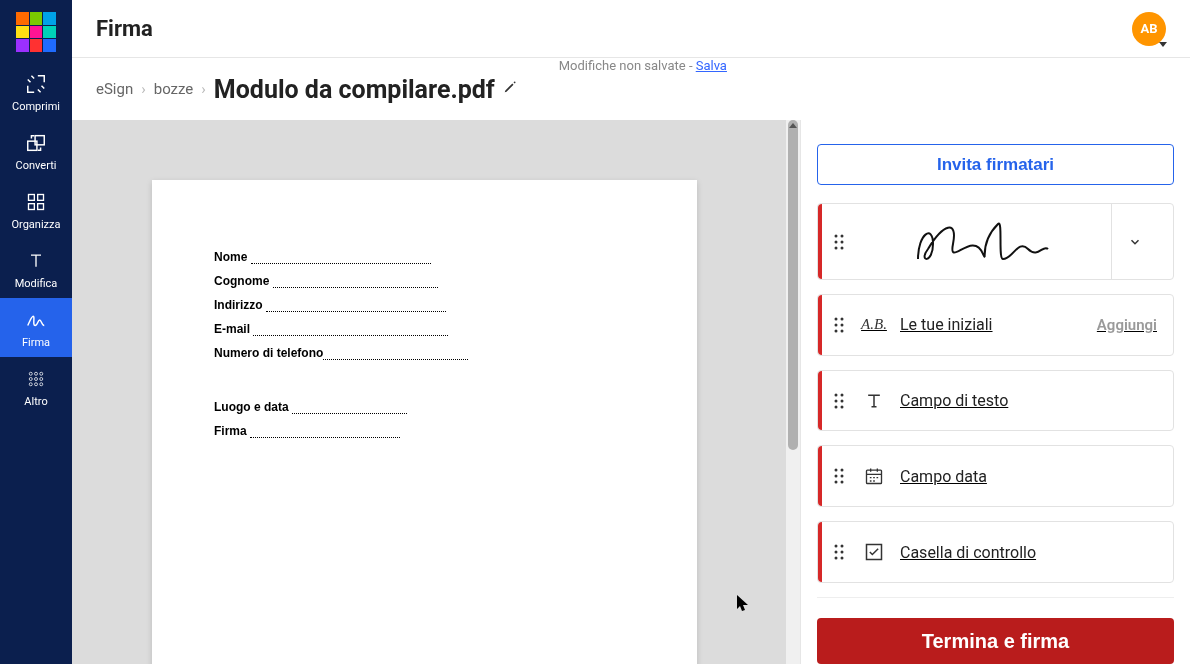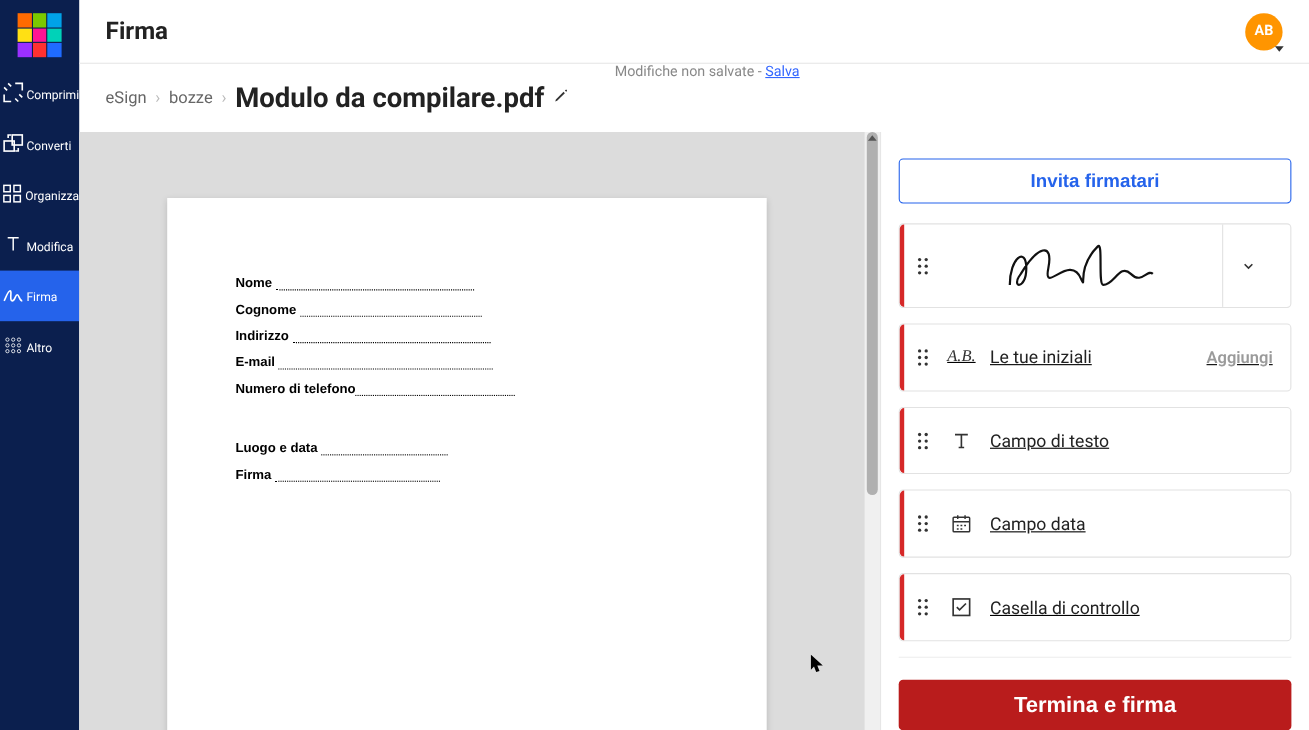--- a/index.html
+++ b/index.html
@@ -4,21 +4,21 @@
 <style>
 * { margin: 0; padding: 0; box-sizing: border-box; }
 body { font-family: -apple-system, BlinkMacSystemFont, 'Segoe UI', Roboto, Arial, sans-serif; width: 1190px; height: 664px; overflow: hidden; background: #fff; }
 
 .app { display: flex; height: 100%; }
 
 
 .sidebar { width: 72px; background: #0b1f4e; color: #fff; display: flex; flex-direction: column; align-items: center; }
 .logo { width: 40px; height: 40px; margin: 12px 0 10px; display: grid; grid-template-columns: repeat(3, 1fr); grid-template-rows: repeat(3, 1fr); gap: 1px; }
 .logo span { display: block; }
-.nav-item { width: 100%; padding: 10px 0 8px; display: flex; flex-direction: row; align-items: center; cursor: pointer; font-size: 11px; }
+.nav-item { width: 100%; padding: 10px 0 8px; display: flex; flex-direction: column; align-items: center; cursor: pointer; font-size: 11px; }
 .nav-item.active { background: #2563eb; }
 .nav-ico { width: 24px; height: 24px; display: flex; align-items: center; justify-content: center; margin-bottom: 4px; }
 .nav-item svg { stroke: #fff; fill: none; }
 
 
 .main { flex: 1; display: flex; flex-direction: column; }
 
 
 .header { height: 58px; border-bottom: 1px solid #e6e6e6; display: flex; align-items: center; padding: 0 24px; justify-content: space-between; }
 .header h1 { font-size: 22px; font-weight: 700; color: #222; }

